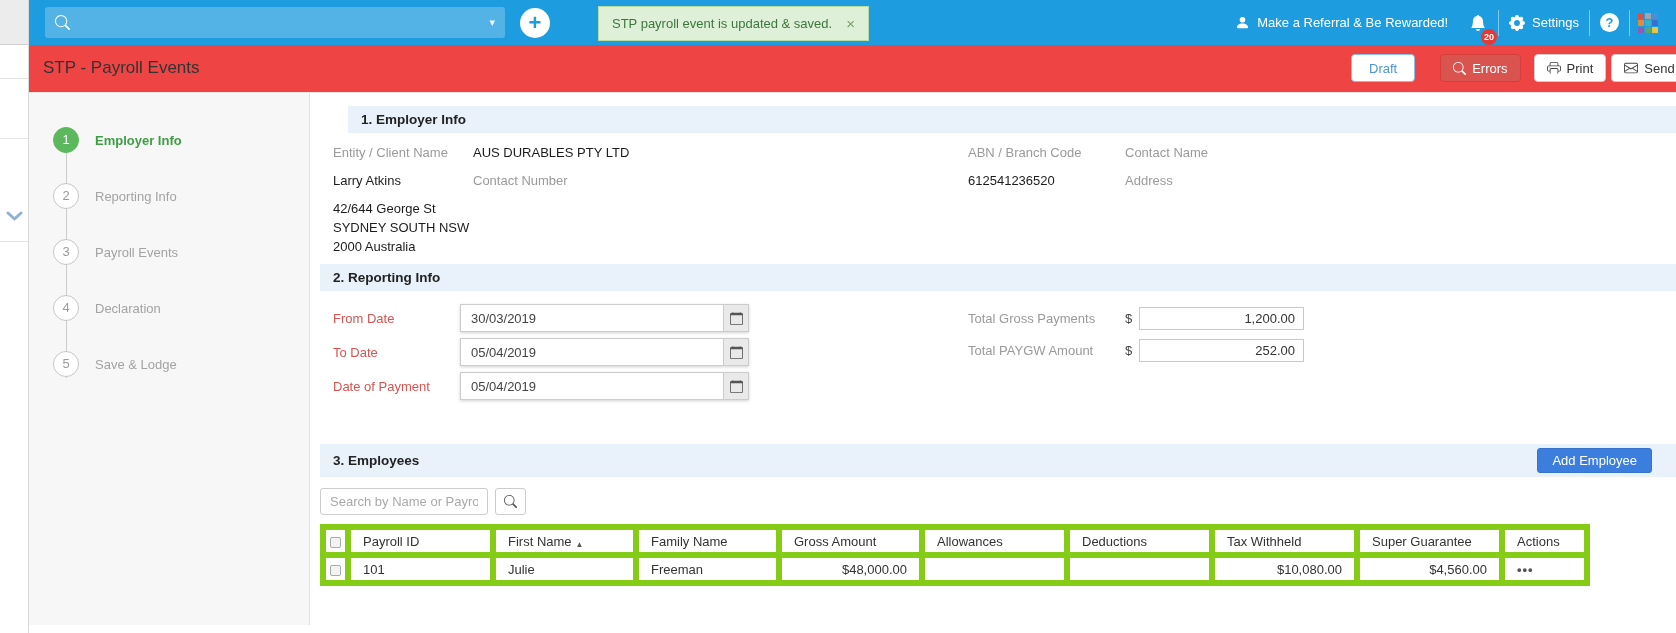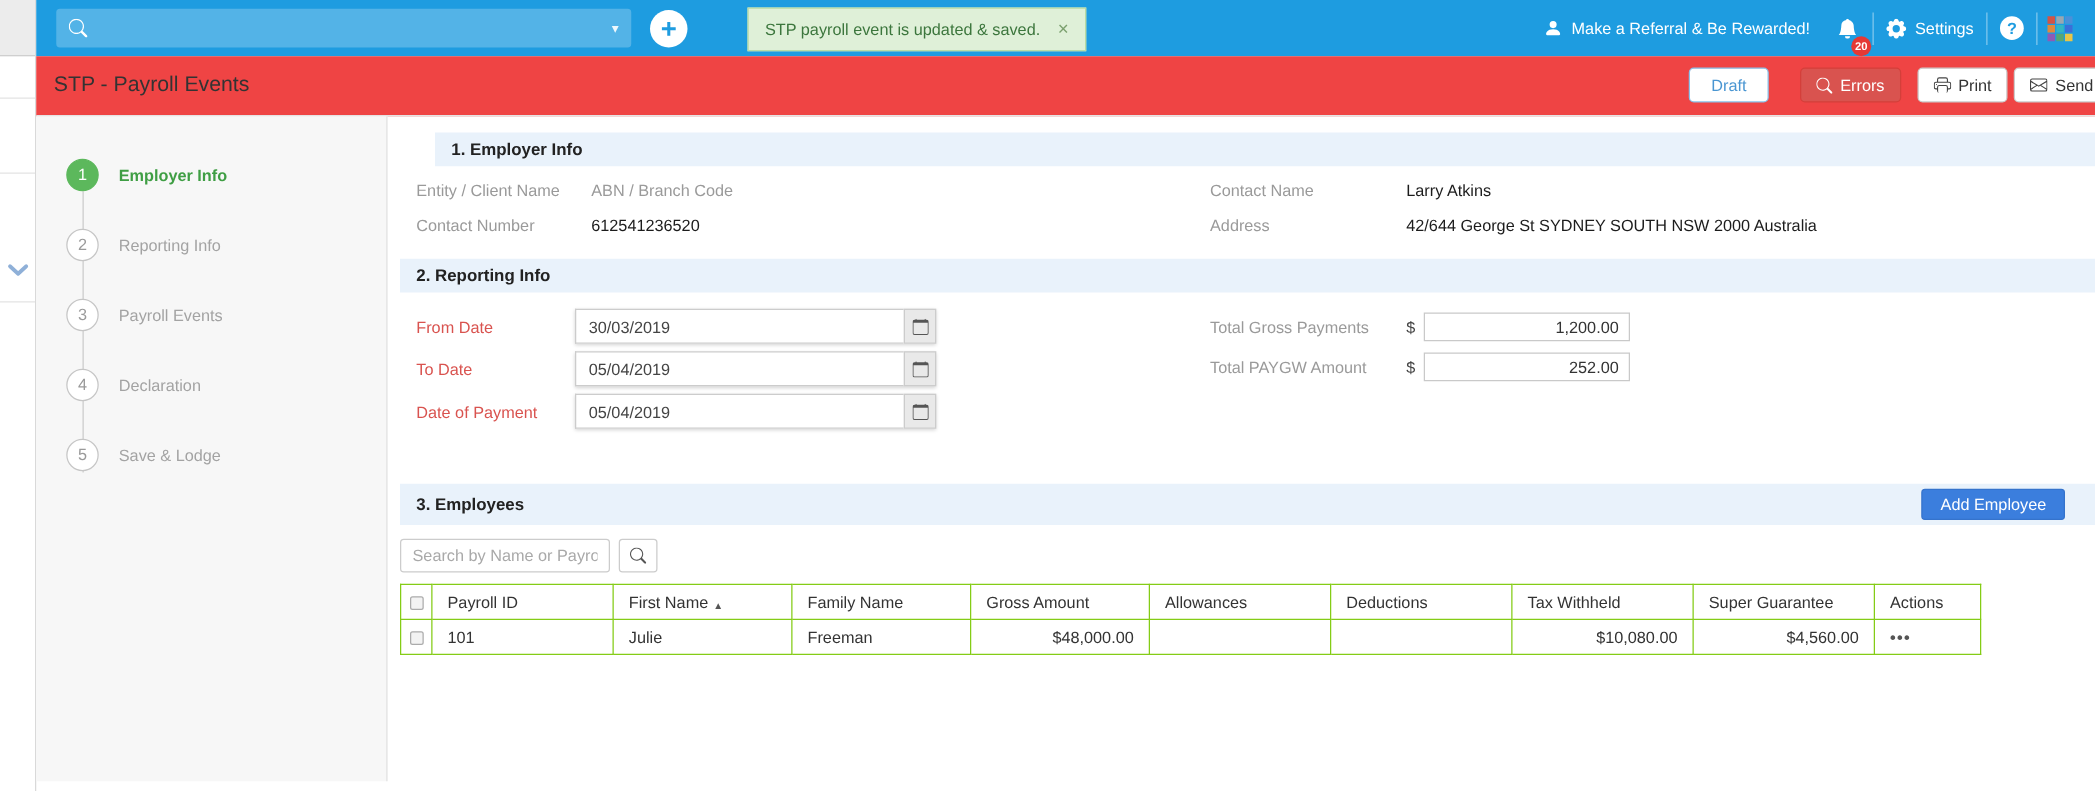--- a/index.html
+++ b/index.html
@@ -90,21 +90,21 @@
   .add-employee-btn { margin-left:auto; margin-right:11px; height:25px; padding:0 14px; background:#3b7edd; color:#fff;
     border:1px solid #3573cc; border-radius:3px; font-size:13px; cursor:pointer; }
 
   .search-row { display:flex; align-items:center; margin-top:11px; }
   .emp-search { width:168px; height:27px; border:1px solid #ccc; border-radius:3px; padding:0 9px; font-size:13px; color:#444; outline:none; }
   .emp-search::placeholder { color:#a9a9a9; }
   .emp-search-btn { width:31px; height:27px; margin-left:7px; border:1px solid #ccc; border-radius:3px; background:#fff;
     display:flex; align-items:center; justify-content:center; color:#555; cursor:pointer; }
 
   table.emp-table { margin-top:9px; border-collapse:collapse; table-layout:fixed; width:1264px; }
-  .emp-table th, .emp-table td { border:1px solid #84cc16; height:28px; padding:0 12px; font-size:13px; font-weight:normal;
+  .emp-table th, .emp-table td { border:6px solid #84cc16; height:28px; padding:0 12px; font-size:13px; font-weight:normal;
     text-align:left; color:#333; overflow:hidden; white-space:nowrap; }
   .emp-table th { color:#333; }
   .emp-table .col-check { width:25px; padding:0; text-align:center; }
   .emp-table .num { text-align:right; }
   .checkbox { display:inline-block; width:11px; height:11px; background:#f3f3f3; border:1px solid #ababab; border-radius:2px; vertical-align:middle; cursor:pointer; }
   .sort-asc { font-size:8px; color:#555; margin-left:4px; vertical-align:-1px; }
   .actions-dots { color:#555; font-weight:bold; letter-spacing:1px; cursor:pointer; font-size:13px; }
 </style>
 </head>
 <body>
@@ -239,20 +239,21 @@
   </div>
 </div>
 
 <div id="main">
 
   <div class="section-bar bar-1">
     <span class="section-title">1. Employer Info</span>
   </div>
   <div class="info-grid">
     <div class="lbl">Entity / Client Name</div>
+    <div class="val">AUS DURABLES PTY LTD</div>
     <div class="lbl">ABN / Branch Code</div>
 
     <div class="lbl">Contact Name</div>
     <div class="val">Larry Atkins</div>
     <div class="lbl">Contact Number</div>
     <div class="val">612541236520</div>
 
     <div class="lbl">Address</div>
     <div class="val">42/644 George St SYDNEY SOUTH NSW 2000 Australia</div>
     <div></div>

